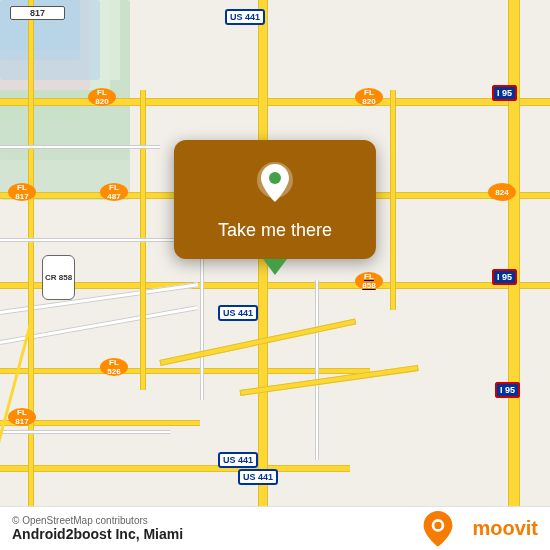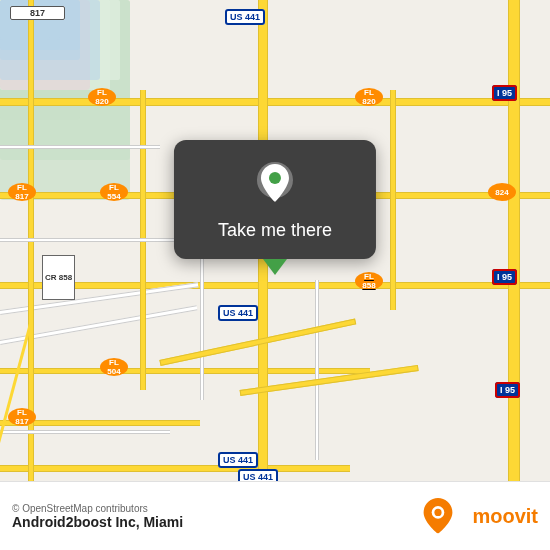--- a/index.html
+++ b/index.html
@@ -111,33 +111,33 @@
     .shield-i {
       background: #003399;
       color: #fff;
       border: 2px solid #cc0000;
       border-radius: 3px;
       padding: 1px 3px;
     }
     .shield-cr {
       background: #fff;
       border: 1.5px solid #666;
-      border-radius: 0;
+      border-radius: 6px;
       padding: 17px 2px;
       color: #333;
       font-size: 8px;
     }
 
     
     .popup-card {
       position: absolute;
       left: 50%;
       top: 50%;
       transform: translate(-50%, -58%);
-      background: #404040;
+      background: #a16207;
       border-radius: 12px;
       padding: 20px 44px 18px;
       display: flex;
       flex-direction: column;
       align-items: center;
       box-shadow: 0 4px 16px rgba(0,0,0,0.35);
       z-index: 50;
       cursor: pointer;
       min-width: 180px;
     }
@@ -167,21 +167,21 @@
       border-top: 16px solid #43a047;
     }
 
     
     .bottom-bar {
       position: absolute;
       bottom: 0;
       left: 0;
       right: 0;
       background: #fff;
-      height: 69px;
+      height: 44px;
       display: flex;
       align-items: center;
       justify-content: space-between;
       padding: 12px 12px;
       z-index: 100;
       border-top: 1px solid #e0e0e0;
     }
 
     .bottom-left {
       display: flex;
@@ -287,42 +287,42 @@
   <div class="shield" style="top:88px;left:355px;">
     <span class="shield-fl">FL 820</span>
   </div>
   <div class="shield" style="top:88px;left:492px;">
     <span class="shield-i">I 95</span>
   </div>
   <div class="shield" style="top:183px;left:8px;">
     <span class="shield-fl">FL 817</span>
   </div>
   <div class="shield" style="top:183px;left:100px;">
-    <span class="shield-fl">FL 554</span>
+    <span class="shield-fl">FL 487</span>
   </div>
   <div class="shield" style="top:183px;left:348px;">
     <span class="shield-fl">824</span>
   </div>
   <div class="shield" style="top:183px;left:488px;">
     <span class="shield-fl">824</span>
   </div>
   <div class="shield" style="top:272px;left:42px;">
     <span class="shield-cr">CR 858</span>
   </div>
   <div class="shield" style="top:272px;left:355px;text-decoration:underline;">
     <span class="shield-fl">FL 858</span>
   </div>
   <div class="shield" style="top:272px;left:492px;">
     <span class="shield-i">I 95</span>
   </div>
   <div class="shield" style="top:308px;left:218px;">
     <span class="shield-us">US 441</span>
   </div>
   <div class="shield" style="top:358px;left:100px;">
-    <span class="shield-fl">FL 504</span>
+    <span class="shield-fl">FL 526</span>
   </div>
   <div class="shield" style="top:408px;left:8px;">
     <span class="shield-fl">FL 817</span>
   </div>
   <div class="shield" style="top:385px;left:495px;">
     <span class="shield-i">I 95</span>
   </div>
   <div class="shield" style="top:455px;left:218px;">
     <span class="shield-us">US 441</span>
   </div>

